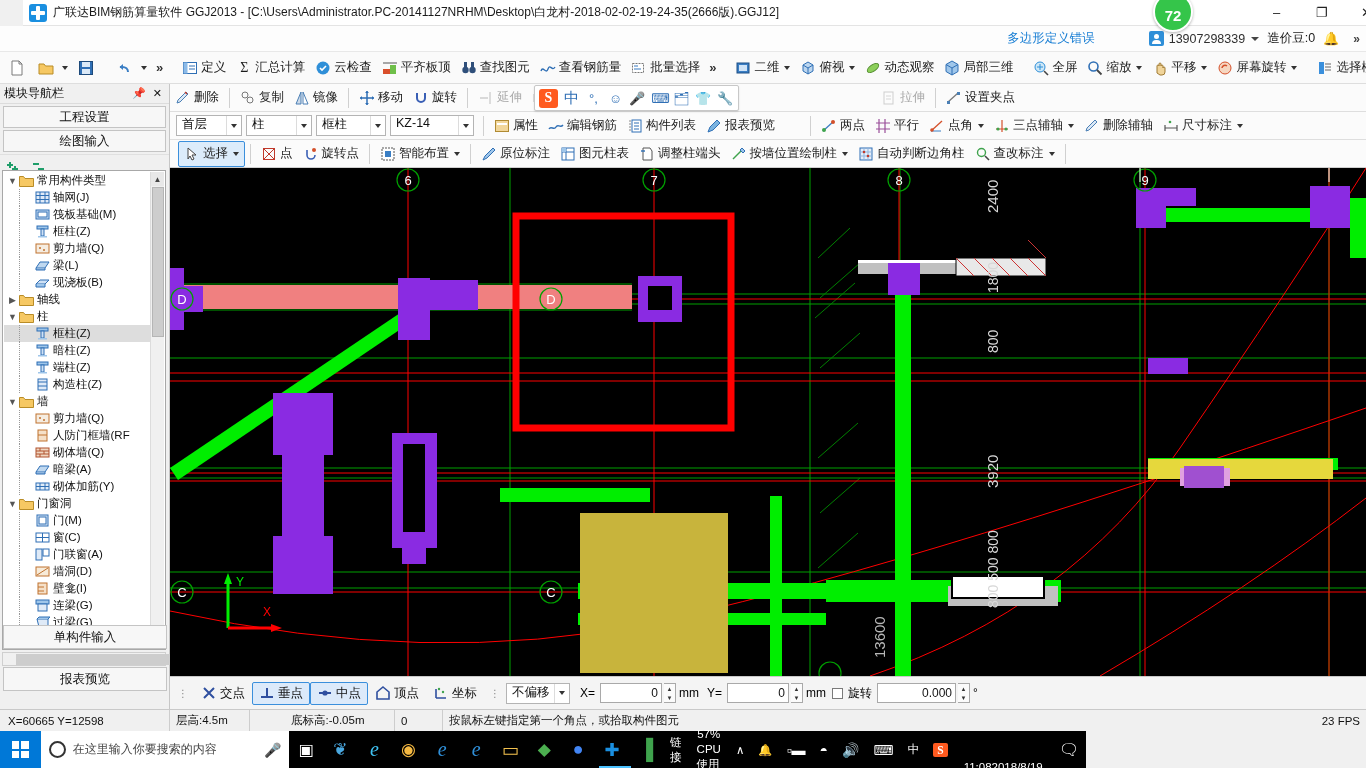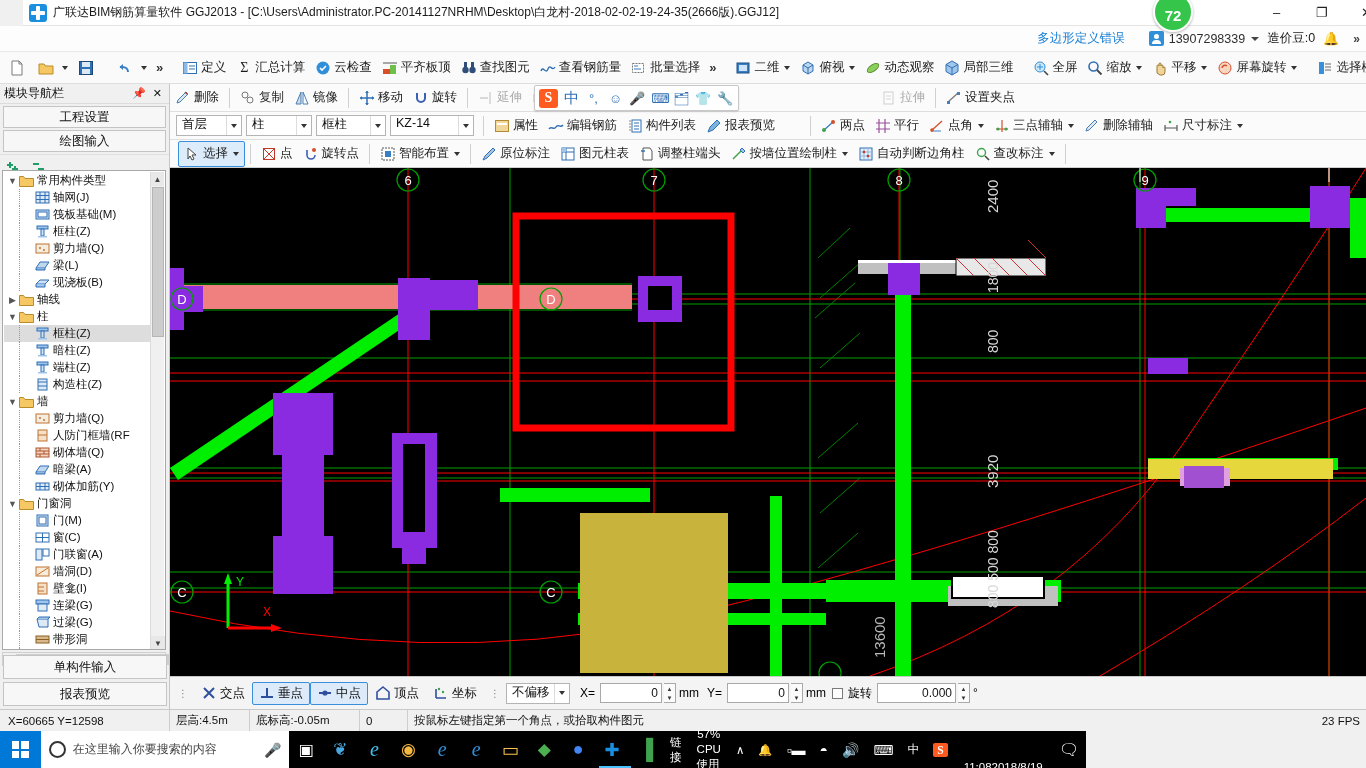--- a/index.html
+++ b/index.html
@@ -40,21 +40,21 @@
     font-size: 13px; color: #222;
   }
 
   
   .accountbar {
     position: absolute; top: 26px; left: 0; width: 1366px; height: 26px;
     background: #fdfdfd; display: flex; align-items: center;
     justify-content: flex-end; padding-right: 6px;
     border-bottom: 1px solid #e8e8e8;
   }
-  .err-text { color: #1a7fd4; font-size: 12.5px; margin-right: 24px; }
+  .err-text { color: #1a7fd4; font-size: 12.5px; margin-right: 54px; }
   .acct-ico {
     width: 15px; height: 15px; background: #2f8fd8; border-radius: 2px;
     position: relative; margin-right: 5px;
   }
   .acct-ico::before {
     content:""; position:absolute; left:5px; top:3px; width:5px; height:5px;
     border-radius:50%; background:#fff;
   }
   .acct-ico::after {
     content:""; position:absolute; left:3px; top:9px; width:9px; height:4px;
@@ -183,21 +183,21 @@
   .tscroll .arr { height:14px; display:flex; align-items:center; justify-content:center; font-size:8px; color:#444; background:#e8e8e8;}
   .tscroll .thumb { position:absolute; top:15px; left:1px; width:12px; height:150px; background:#cdcdcd; border:1px solid #b5b5b5;}
   .hscroll {
     position:absolute; left:2px; top:482px; width:164px; height:14px;
     background:#f0f0f0; border:1px solid #cfcfcf; display:flex; align-items:center;
   }
   .hscroll .hthumb { position:absolute; left:13px; width:160px; height:11px; background:#cdcdcd;}
   .lp-bot {
     position:absolute; bottom:0; left:0; width:170px;
   }
-  .lp-bot .lp-btn { margin:0 3px 3px 3px; height:24px; }
+  .lp-bot .lp-btn { margin:0 3px 18px 3px; height:24px; }
 
   
   .canvas {
     position:absolute; top:168px; left:170px; width:1196px; height:508px;
     background:#000; overflow:hidden;
   }
   .cv { position:absolute; top:0; left:0; }
 
   
   .snapbar {
@@ -1229,21 +1229,21 @@
     <div class="spin">
         <div>▲</div>
         <div>▼</div>
       </div>
     <span>°</span>
   </div>
 
   <div class="statusbar">
     <div class="scell" style="width:170px;padding-left:8px;">X=60665  Y=12598</div>
     <div class="scell" style="width:80px;">层高:4.5m</div>
-    <div class="scell" style="width:110px;">底标高:-0.05m</div>
+    <div class="scell" style="width:110px;margin-left:35px;">底标高:-0.05m</div>
     <div class="scell" style="width:48px;">0</div>
     <div class="scell" style="flex:1;border-right:none;">按鼠标左键指定第一个角点，或拾取构件图元</div>
     <div class="scell" style="width:70px;border-right:none;justify-content:flex-end;">23 FPS</div>
   </div>
 
   <div class="taskbar">
     <div class="startbtn">
       <span class="winlogo">
           <i></i>
           <i></i>

